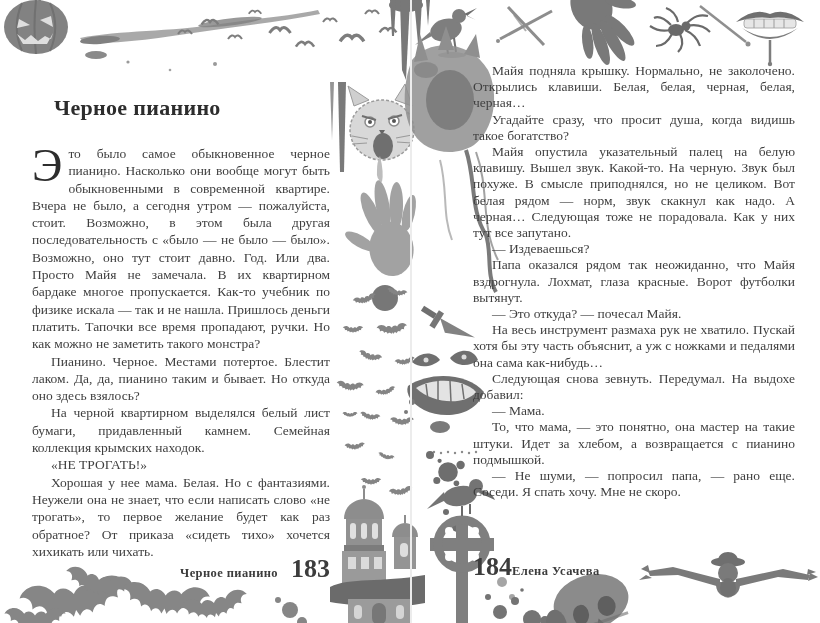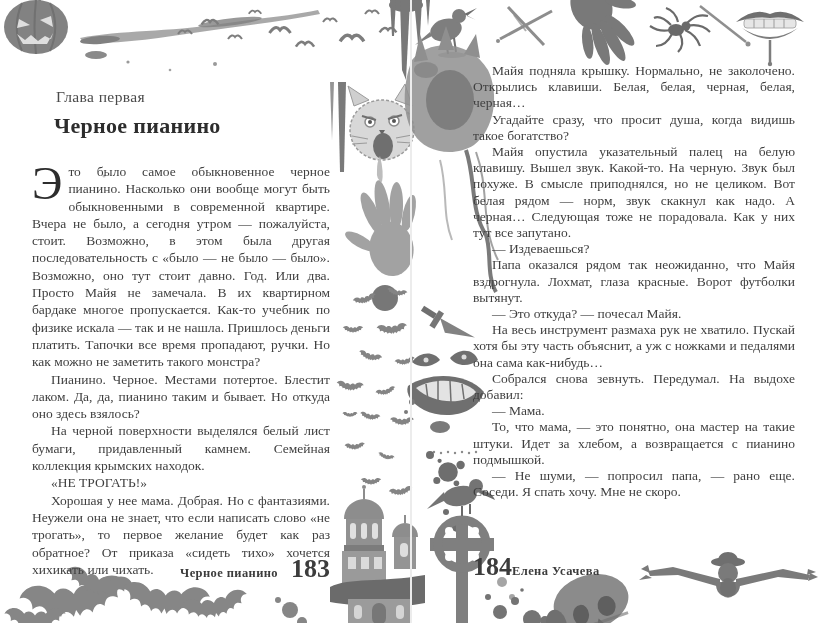--- a/index.html
+++ b/index.html
@@ -322,45 +322,44 @@
       <polygon points="82,-13 90,-9 80,-5" fill="#7a7a7a"></polygon>
       <polygon points="80,-17 88,-14 79,-11" fill="#7a7a7a"></polygon>
       <path d="M-12,-4 C-14,16 14,16 12,-4 Z" fill="#7a7a7a"></path>
       <ellipse cx="0" cy="2" rx="8" ry="10" fill="#6a6a6a" opacity="0.6"></ellipse>
     </g>
   </svg>
 
   <div class="seam"></div>
 
   <div class="page-block left-block">
-    <div class="chapter-label">Глава первая</div>
     <div class="chapter-title">Черное пианино</div>
     <div id="left-body" class="body-col left-body">
         <p class="para first"><span class="dropcap">Э</span>то было самое обыкновенное черное пианино. Насколько они вообще могут быть обыкновенными в современной квартире. Вчера не было, а сегодня утром — пожалуйста, стоит. Возможно, в этом была другая последовательность с «было — не было — было». Возможно, оно тут стоит давно. Год. Или два. Просто Майя не замечала. В их квартирном бардаке многое пропускается. Как-то учебник по физике искала — так и не нашла. Пришлось деньги платить. Тапочки все время пропадают, ручки. Но как можно не заметить такого монстра?</p>
         <p class="para">Пианино. Черное. Местами потертое. Блестит лаком. Да, да, пианино таким и бывает. Но откуда оно здесь взялось?</p>
-        <p class="para">На черной поверхности выделялся белый лист бумаги, придавленный камнем. Семейная коллекция крымских находок.</p>
+        <p class="para">На черной квартирном выделялся белый лист бумаги, придавленный камнем. Семейная коллекция крымских находок.</p>
         <p class="para">«НЕ ТРОГАТЬ!»</p>
-        <p class="para">Хорошая у нее мама. Добрая. Но с фантазиями. Неужели она не знает, что если написать слово «не трогать», то первое желание будет как раз обратное? От приказа «сидеть тихо» хочется хихикать или чихать.</p>
+        <p class="para">Хорошая у нее мама. Белая. Но с фантазиями. Неужели она не знает, что если написать слово «не трогать», то первое желание будет как раз обратное? От приказа «сидеть тихо» хочется хихикать или чихать.</p>
       </div>
   </div>
   <div class="footer footer-left">
     <span class="running-title">Черное пианино</span>
     <span class="page-number">183</span>
   </div>
 
   <div class="page-block right-block">
     <div id="right-body" class="body-col right-body">
         <p class="para">Майя подняла крышку. Нормально, не заколочено. Открылись клавиши. Белая, белая, черная, белая, черная…</p>
         <p class="para">Угадайте сразу, что просит душа, когда видишь такое богатство?</p>
         <p class="para">Майя опустила указательный палец на белую клавишу. Вышел звук. Какой-то. На черную. Звук был похуже. В смысле приподнялся, но не целиком. Вот белая рядом — норм, звук скакнул как надо. А черная… Следующая тоже не порадовала. Как у них тут все запутано.</p>
         <p class="para">— Издеваешься?</p>
         <p class="para">Папа оказался рядом так неожиданно, что Майя вздрогнула. Лохмат, глаза красные. Ворот футболки вытянут.</p>
         <p class="para">— Это откуда? — почесал Майя.</p>
         <p class="para">На весь инструмент размаха рук не хватило. Пускай хотя бы эту часть объяснит, а уж с ножками и педалями она сама как-нибудь…</p>
-        <p class="para">Собрался снова зевнуть. Передумал. На выдохе добавил:</p>
+        <p class="para">Следующая снова зевнуть. Передумал. На выдохе добавил:</p>
         <p class="para">— Мама.</p>
         <p class="para">То, что мама, — это понятно, она мастер на такие штуки. Идет за хлебом, а возвращается с пианино подмышкой.</p>
         <p class="para">— Не шуми, — попросил папа, — рано еще. Соседи. Я спать хочу. Мне не скоро.</p>
       </div>
   </div>
   <div class="footer footer-right">
     <span class="page-number">184</span>
     <span class="running-title">Елена Усачева</span>
   </div>
 

